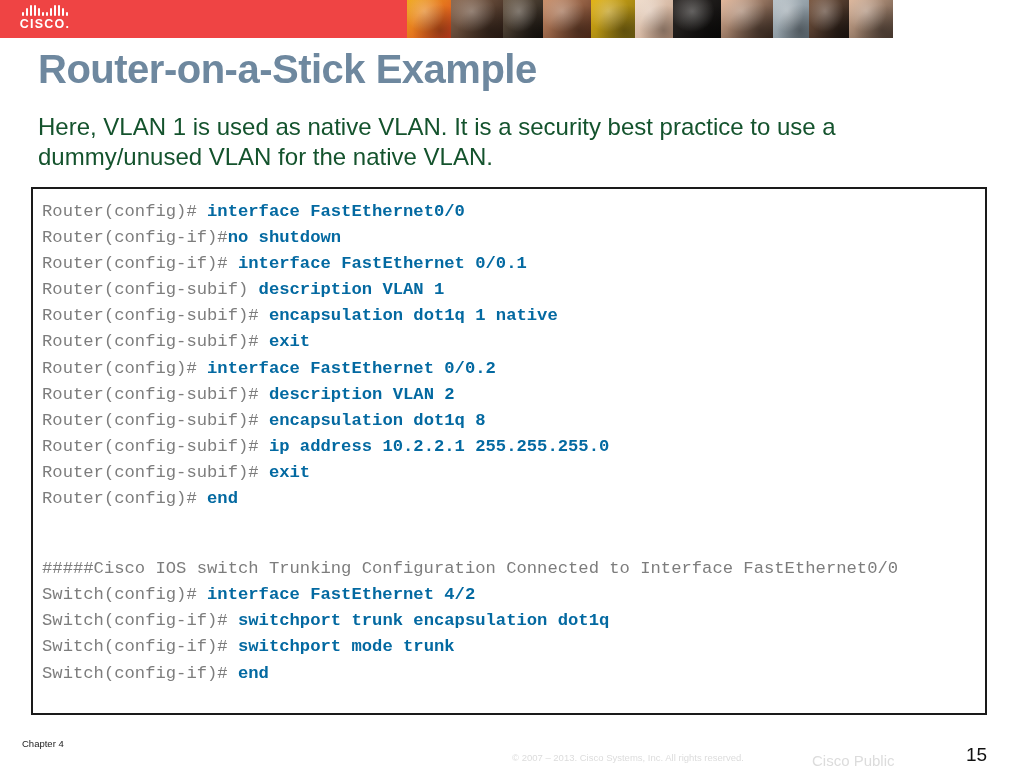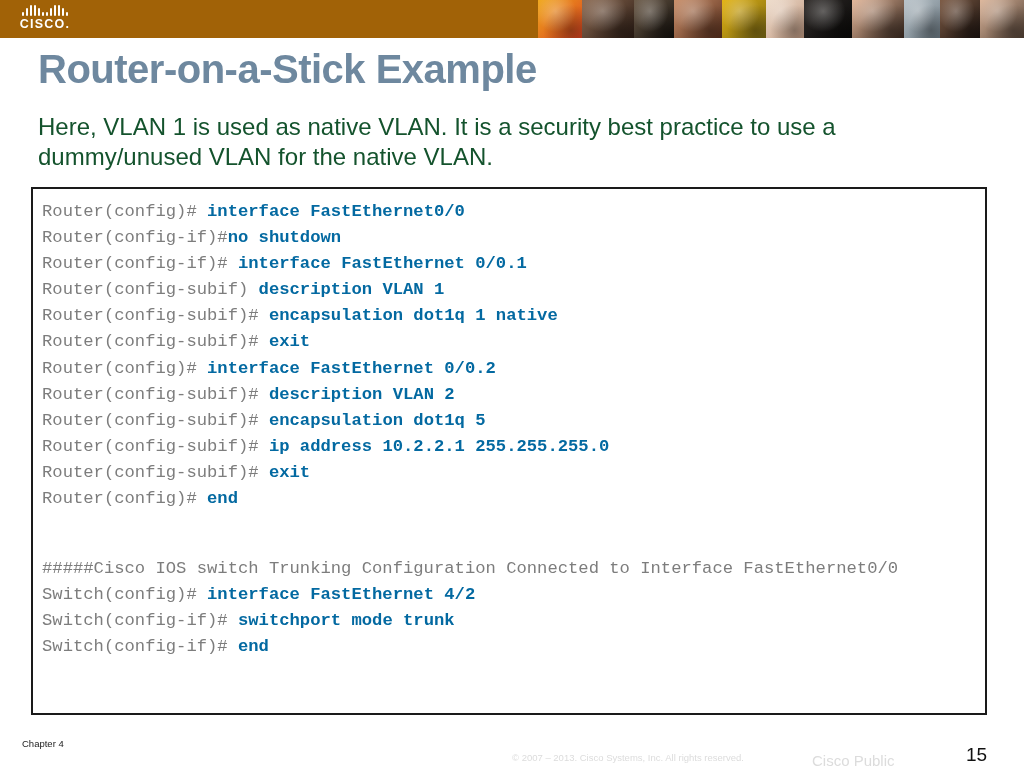--- a/index.html
+++ b/index.html
@@ -12,23 +12,23 @@
     height: 768px;
     overflow: hidden;
     font-family: "Liberation Sans", sans-serif;
     position: relative;
   }
 
   
   .header-bar {
     position: absolute;
     left: 0; top: 0;
-    width: 1024px;
+    width: 893px;
     height: 38px;
-    background: #a16207;
+    background: #ef4444;
     overflow: hidden;
   }
   .cisco-logo {
     position: absolute;
     left: 14px;
     top: 5px;
     width: 62px;
     height: 28px;
   }
   .cisco-bridge {
@@ -241,26 +241,27 @@
 
 <div class="code-box">
     <div class="code-line"><span class="prompt">Router(config)# </span><span class="cmd">interface FastEthernet0/0</span></div>
     <div class="code-line"><span class="prompt">Router(config-if)#</span><span class="cmd">no shutdown</span></div>
     <div class="code-line"><span class="prompt">Router(config-if)# </span><span class="cmd">interface FastEthernet 0/0.1</span></div>
     <div class="code-line"><span class="prompt">Router(config-subif) </span><span class="cmd">description VLAN 1</span></div>
     <div class="code-line"><span class="prompt">Router(config-subif)# </span><span class="cmd">encapsulation dot1q 1 native</span></div>
     <div class="code-line"><span class="prompt">Router(config-subif)# </span><span class="cmd">exit</span></div>
     <div class="code-line"><span class="prompt">Router(config)# </span><span class="cmd">interface FastEthernet 0/0.2</span></div>
     <div class="code-line"><span class="prompt">Router(config-subif)# </span><span class="cmd">description VLAN 2</span></div>
-    <div class="code-line"><span class="prompt">Router(config-subif)# </span><span class="cmd">encapsulation dot1q 5</span></div>
+    <div class="code-line"><span class="prompt">Router(config-subif)# </span><span class="cmd">encapsulation dot1q 8</span></div>
     <div class="code-line"><span class="prompt">Router(config-subif)# </span><span class="cmd">ip address 10.2.2.1 255.255.255.0</span></div>
     <div class="code-line"><span class="prompt">Router(config-subif)# </span><span class="cmd">exit</span></div>
     <div class="code-line"><span class="prompt">Router(config)# </span><span class="cmd">end</span></div>
     <div class="code-line comment"><span class="prompt">#####Cisco IOS switch Trunking Configuration Connected to Interface FastEthernet0/0</span></div>
     <div class="code-line"><span class="prompt">Switch(config)# </span><span class="cmd">interface FastEthernet 4/2</span></div>
+    <div class="code-line"><span class="prompt">Switch(config-if)# </span><span class="cmd">switchport trunk encapsulation dot1q</span></div>
     <div class="code-line"><span class="prompt">Switch(config-if)# </span><span class="cmd">switchport mode trunk</span></div>
     <div class="code-line"><span class="prompt">Switch(config-if)# </span><span class="cmd">end</span></div>
   </div>
 
 <div class="footer-chapter">Chapter 4</div>
 <div class="footer-copyright">© 2007 – 2013. Cisco Systems, Inc. All rights reserved.</div>
 <div class="footer-public">Cisco Public</div>
 <div class="footer-pagenum">15</div>
 
 </body></html>

